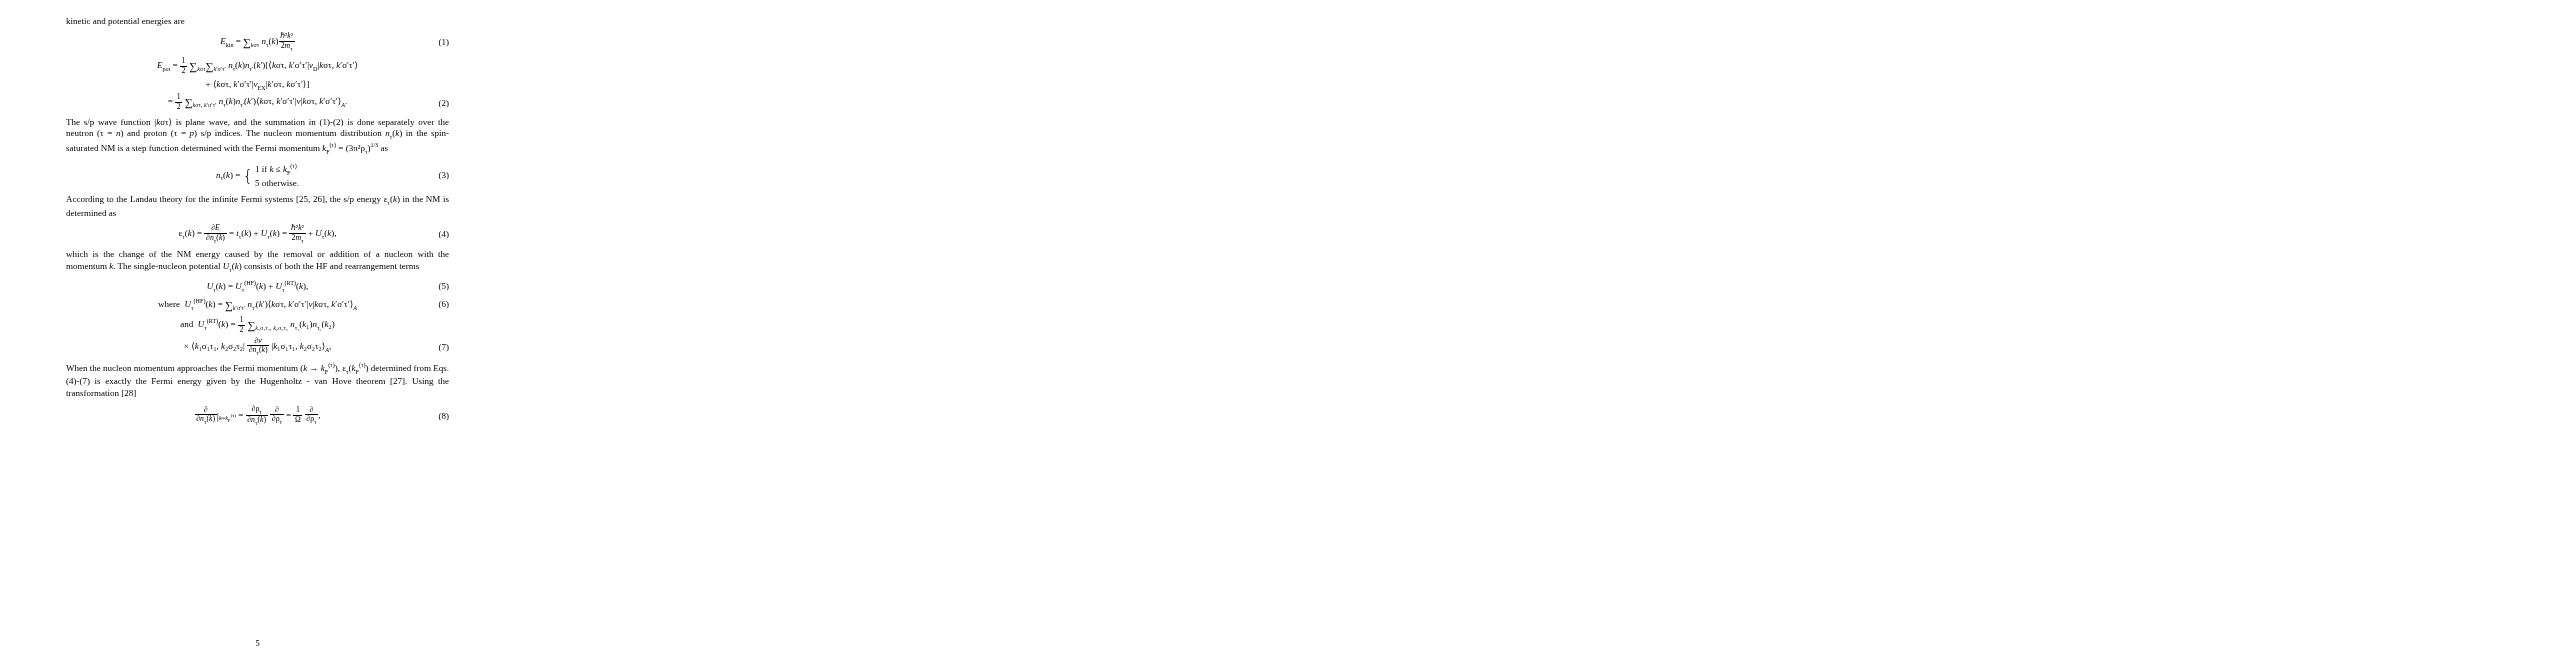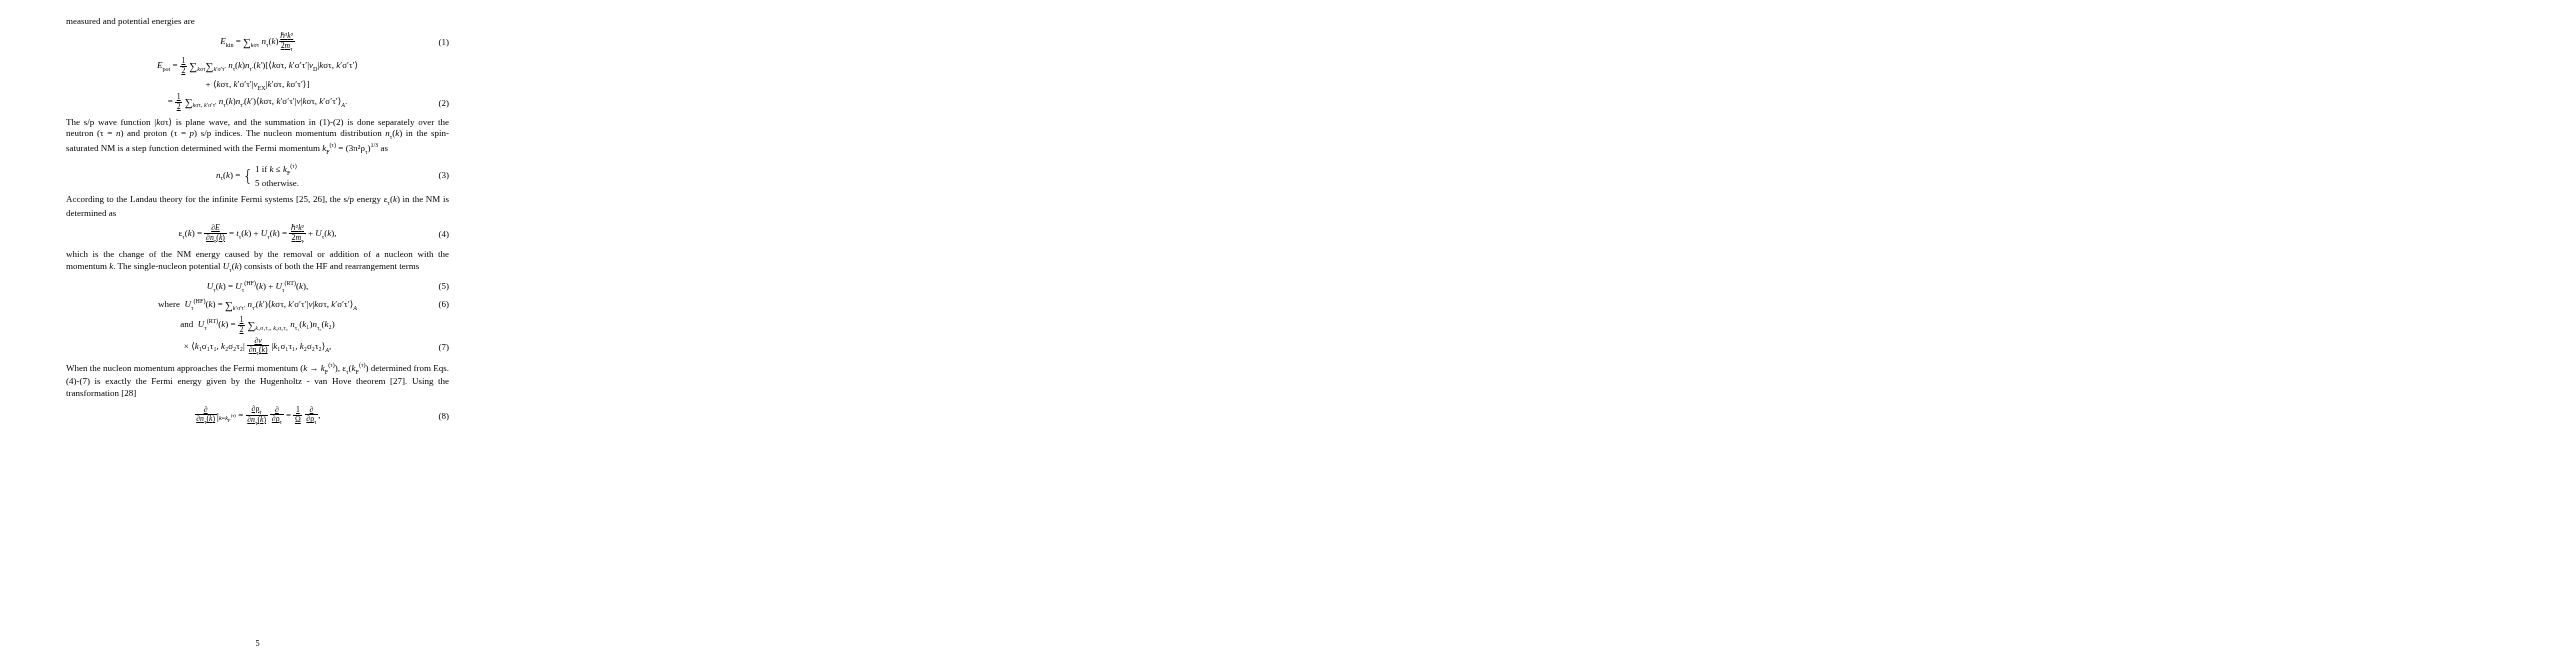--- a/index.html
+++ b/index.html
@@ -51,21 +51,21 @@
   .indent{text-indent:15.6px;}
   
   .eq,.eq-row{
     position:relative;display:flex;align-items:center;justify-content:center;
     font-size:9px;margin:5px 0;min-height:13.3px;
   }
   .eq-block{margin:5px 0;}
   .eq-block .eq-row{margin:2.2px 0;}
   .eq-body{flex:1;text-align:center;}
   .eq-num{position:absolute;right:0;top:50%;transform:translateY(-50%);}
-  .frac{display:inline-block;vertical-align:middle;text-align:center;line-height:1.12;font-size:7.8px;text-decoration:underline;}
+  .frac{display:inline-block;vertical-align:middle;text-align:center;line-height:1.12;font-size:7.8px;}
   .frac .num{display:block;border-bottom:0.6px solid #000;padding:0 1.7px;}
   .frac .den{display:block;padding:0 1.7px;}
   .sum{font-size:11px;vertical-align:middle;}
   .cases{display:inline-block;text-align:left;vertical-align:middle;line-height:1.35;}
   .cases > span{display:block;}
   .brace{font-size:16.7px;font-weight:300;vertical-align:middle;margin-right:1.7px;font-family:"DejaVu Sans", sans-serif;}
   .vbar{font-size:11px;vertical-align:middle;}
   sub,sup{font-size:6.1px;}
   sub sub,sub sup,sup sub,sup sup{font-size:5px;}
 </style>
@@ -103,21 +103,21 @@
 </div>
 
 <div class="page" id="p4">
   <p class="body-par">the so-called <i>rearrangement term</i> that arises naturally in the Landau theory for the infinite Fermi systems [26]. Such a rearrangement term (RT) also appears when the s/p potential is evaluated from the total NM energy using the Hugenholtz and van Hove (HvH) theorem [27], which is exact for all the interacting Fermi systems, independent of the type of the interaction between fermions. For the infinite NM, it is straightforward to see that the HvH theorem is satisfied on the HF level only when the in-medium NN interaction is density independent, i.e., when the RT is equal zero [28]. It is, therefore, of high interest to assess the impact of the RT on the s/p potential in a mean-field study of the NM within the standard HF frame using a realistic density dependent NN interaction. Moreover, given the fact that the nuclear symmetry energy and nucleon effective mass are directly linked to the momentum- and density dependence of the single-nucleon potential [4, 7], it is highly desirable to have a method to take into account properly the density- and momentum dependence of the RT of the s/p potential on the HF level, which is the main motivation of the present study. It is further expected that, in a local density approximation, one should be able to include, in the same mean-field manner, the RT and momentum dependence of the density dependent NN interaction into the folding model calculation of the nucleon OP for the finite nuclei, which is being evaluated so far mostly on the HF level [19, 20, 22, 23]. Towards this goal, an extension of the single-folding approach for the nucleon OP [19] has been done and applied to study the elastic neutron scattering on the lead target measured at the incident energies of 30.4 and 40 MeV [30].</p>
   <div class="sec-head sec-head-2">II.&nbsp;&nbsp;&nbsp;EXTENDED HF FORMALISM FOR THE SINGLE-PARTICLE POTENTIAL</div>
   <p class="body-par indent">In the present HF approach, we consider the homogeneous, spin-saturated NM of given neutron (ρ<sub>n</sub>) and proton (ρ<sub>p</sub>) densities, or equivalently, of given total nucleon density ρ = ρ<sub>n</sub> + ρ<sub>p</sub> and neutron-proton (n/p) asymmetry δ = (ρ<sub>n</sub> − ρ<sub>p</sub>)/ρ. Using the direct (<i>v</i><sub>D</sub>) and exchange (<i>v</i><sub>EX</sub>) parts of the (central) in-medium NN interaction <i>v</i>, the total NM energy can be determined in the standard nonrelativistic HF scheme as <i>E</i> = <i>E</i><sub>kin</sub> + <i>E</i><sub>pot</sub>, where the</p>
   <div class="pageno">4</div>
 </div>
 
 <div class="page" id="p5">
-  <p class="body-par">measured and potential energies are</p>
+  <p class="body-par">kinetic and potential energies are</p>
 
   <div class="eq">
     <div class="eq-body"><i>E</i><sub>kin</sub> = <span class="sum">∑</span><sub><i>k</i>στ</sub> <i>n</i><sub>τ</sub>(<i>k</i>)<span class="frac"><span class="num">ℏ²<i>k</i>²</span><span class="den">2<i>m</i><sub>τ</sub></span></span></div>
     <div class="eq-num">(1)</div>
   </div>
 
   <div class="eq-block">
     <div class="eq-row">
       <div class="eq-body"><i>E</i><sub>pot</sub> = <span class="frac"><span class="num">1</span><span class="den">2</span></span> <span class="sum">∑</span><sub><i>k</i>στ</sub><span class="sum">∑</span><sub><i>k</i>′σ′τ′</sub> <i>n</i><sub>τ</sub>(<i>k</i>)<i>n</i><sub>τ′</sub>(<i>k</i>′)[⟨<i>k</i>στ, <i>k</i>′σ′τ′|<i>v</i><sub>D</sub>|<i>k</i>στ, <i>k</i>′σ′τ′⟩</div>
     </div>

